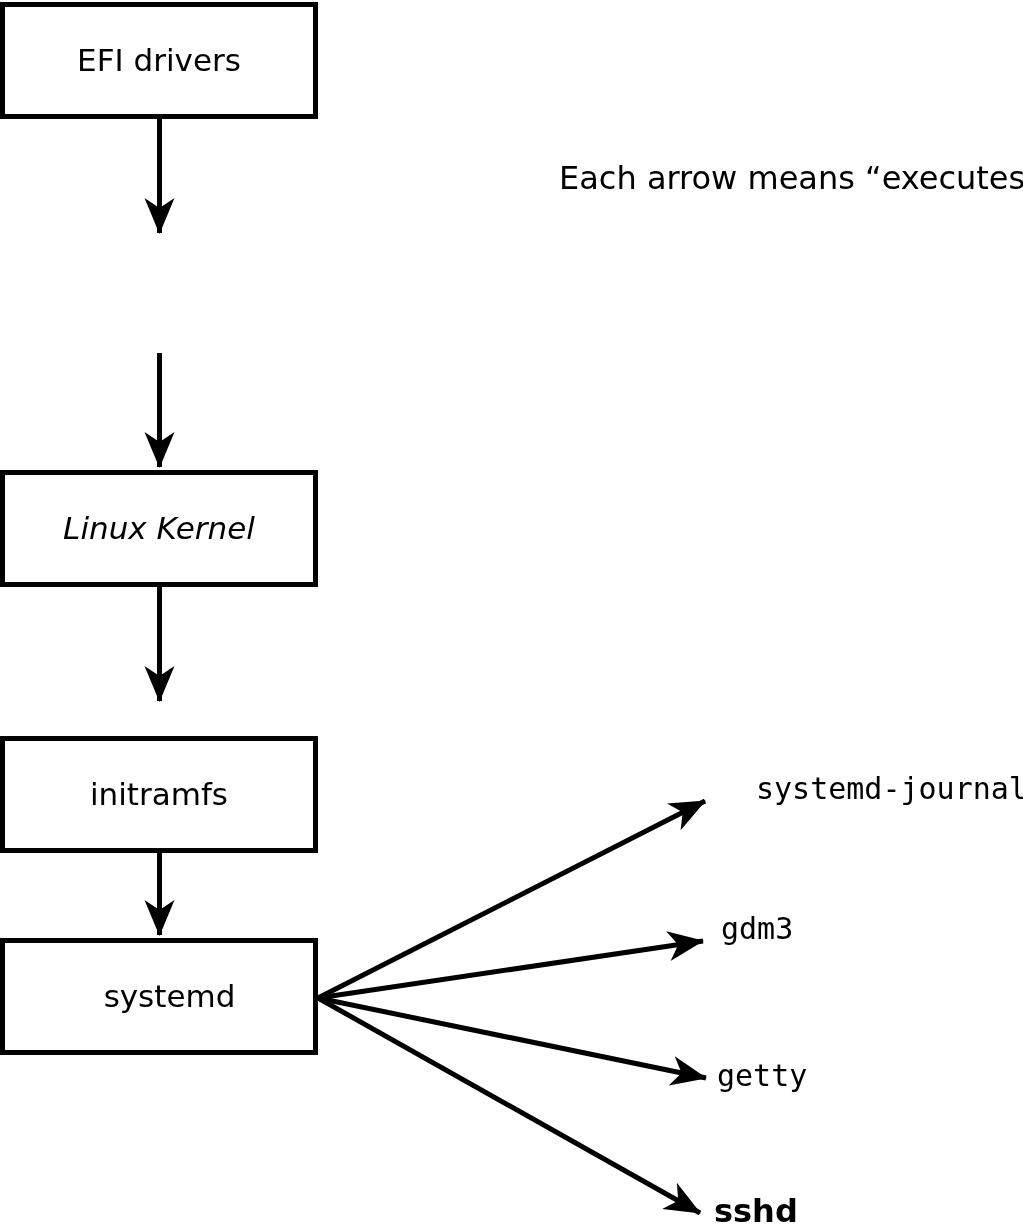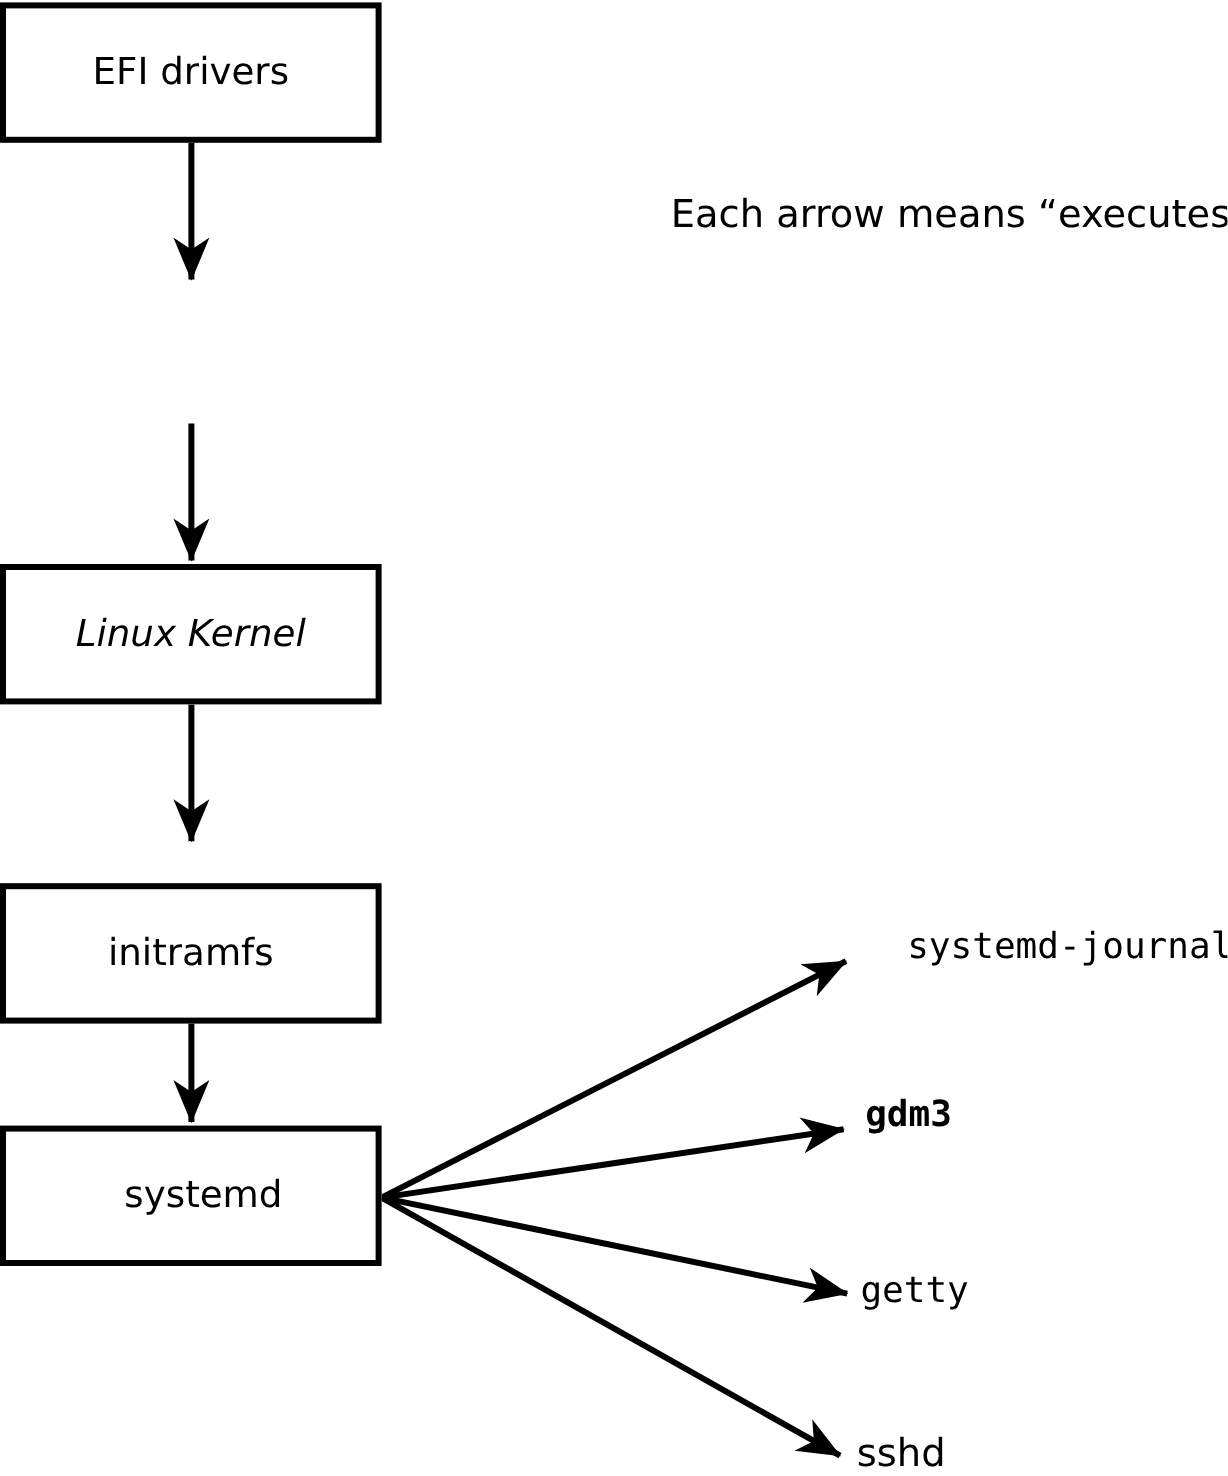--- a/index.html
+++ b/index.html
@@ -51,20 +51,21 @@
   .child-label {
     position: absolute;
     font-family: "DejaVu Sans Mono", monospace;
     font-size: 30px;
     line-height: 30px;
     white-space: nowrap;
   }
   .child-label.sans {
     font-family: "DejaVu Sans", sans-serif;
     font-size: 32px;
+    font-weight: bold;
   }
 </style>
 </head>
 <body>
 
 <div class="stage">
 
   <svg class="arrow-layer" width="1023" height="1230" viewBox="0 0 1023 1230" xmlns="http://www.w3.org/2000/svg">
     <defs>
       <marker id="arrowhead" viewBox="0 0 36 32" refX="35" refY="16" markerWidth="36" markerHeight="32" orient="auto" markerUnits="userSpaceOnUse">
@@ -97,19 +98,19 @@
   </div>
 
   <div class="node" style="top: 938px; padding-left: 21px;">
     <span class="node-label">systemd</span>
   </div>
 
   <div class="note">Each arrow means “executes”.</div>
 
   <div class="child-label" style="left: 724px; top: 774px; margin-left: 32px;">systemd-journal</div>
 
-  <div class="child-label" style="left: 721px; top: 914px; font-weight: bold;">gdm3</div>
+  <div class="child-label" style="left: 721px; top: 914px;">gdm3</div>
 
   <div class="child-label" style="left: 717px; top: 1061px;">getty</div>
 
   <div class="child-label sans" style="left: 714px; top: 1196px;">sshd</div>
 
 </div>
 
 </body></html>

